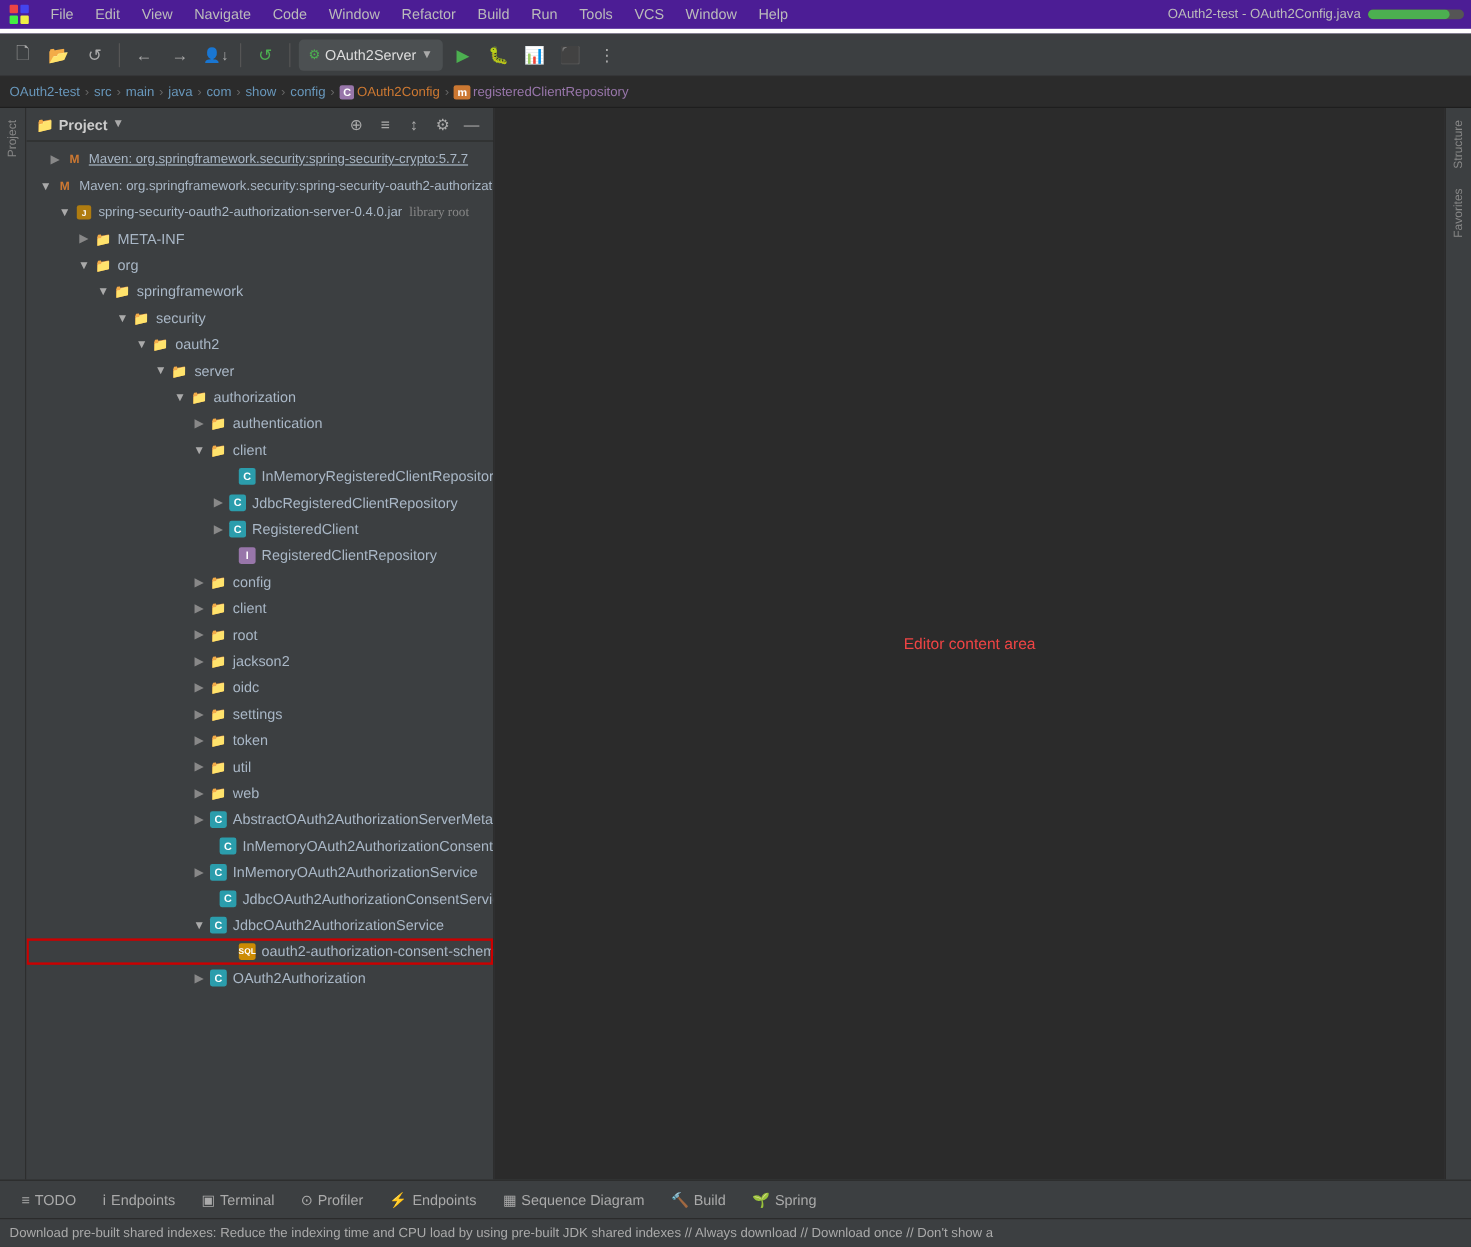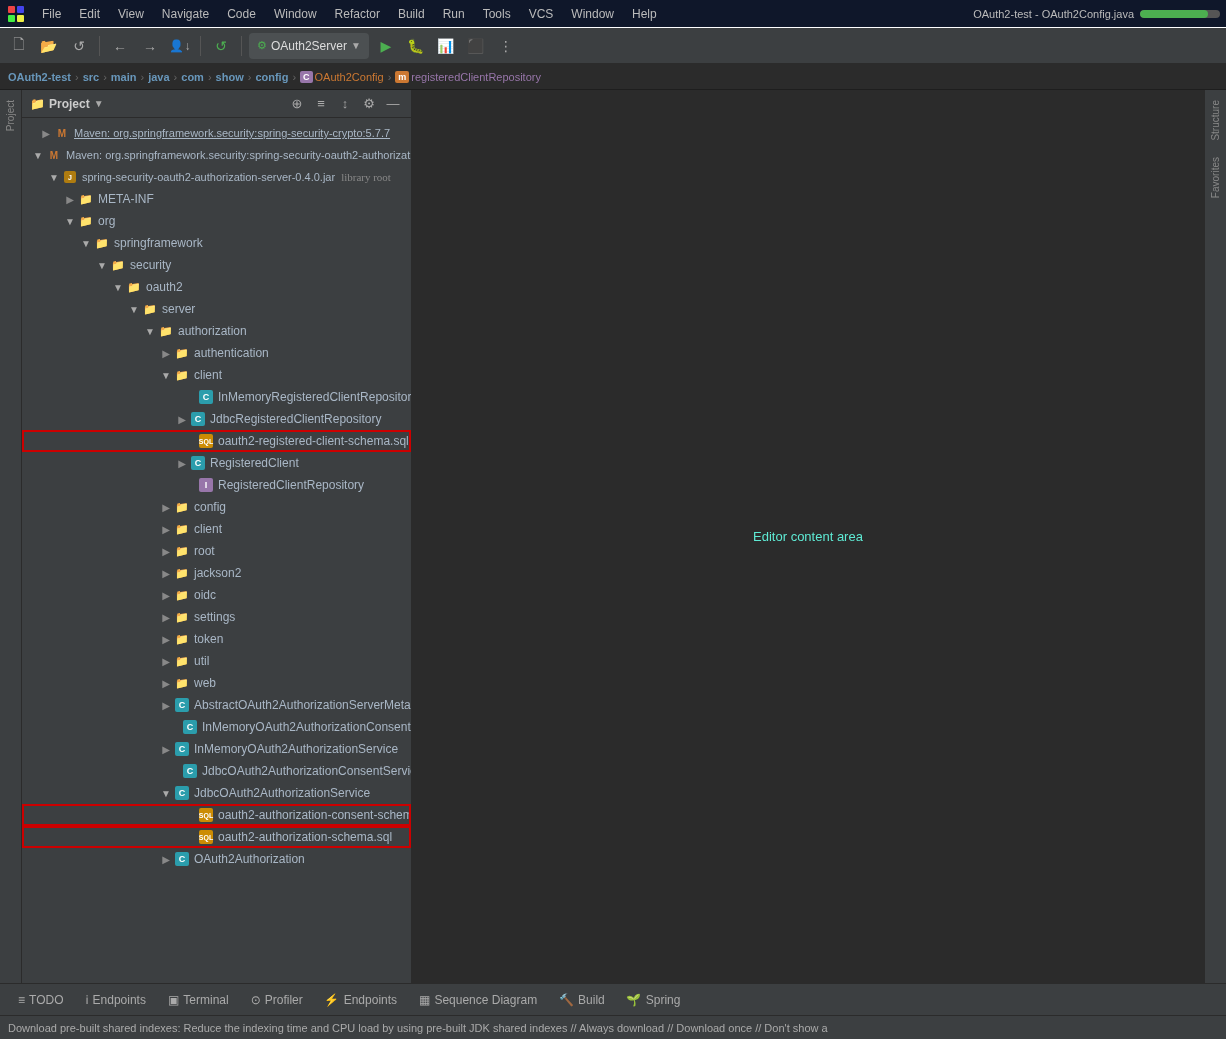--- a/index.html
+++ b/index.html
@@ -11,24 +11,24 @@
       width: 1226px;
       height: 1039px;
       overflow: hidden;
       position: relative;
     }
 
     
     .menu-bar {
       display: flex;
       align-items: center;
-      background: #0f172a;
+      background: #4c1d95;
       height: 28px;
       padding: 0 6px;
-      border-bottom: 1px solid #ffffff;
+      border-bottom: 4px solid #ffffff;
       gap: 2px;
       text-align: center;
     }
     .menu-logo {
       width: 20px;
       height: 20px;
       margin-right: 6px;
       display: flex;
       align-items: center;
       justify-content: center;
@@ -119,21 +119,21 @@
       align-items: center;
       background: #2b2b2b;
       height: 26px;
       padding: 0 8px;
       gap: 4px;
       font-size: 11px;
       color: #aaa;
       border-bottom: 1px solid #1e1e1e;
     }
     .breadcrumb-sep { color: #666; }
-    .breadcrumb-item { color: #6897bb; cursor: pointer; font-weight: bold; }
+    .breadcrumb-item { color: #6897bb; cursor: pointer; }
     .breadcrumb-current { color: #cc7832; }
     .breadcrumb-method { color: #9876aa; }
 
     
     .left-gutter {
       width: 22px;
       background: #3c3f41;
       display: flex;
       flex-direction: column;
       align-items: center;
@@ -564,28 +564,20 @@
 
       <div class="tree-item">
         <div class="tree-indent" style="width:152px;"></div>
         <div class="tree-arrow">▶</div>
         <div class="tree-icon">
             <span class="icon-class-c">C</span>
           </div>
         <span class="tree-label">JdbcRegisteredClientRepository</span>
       </div>
 
-      <div class="tree-item highlighted" style="background: #3c3f41;">
-        <div class="tree-indent" style="width:160px;"></div>
-        <div class="tree-arrow" style="width:16px;"></div>
-        <div class="tree-icon">
-          <span class="icon-sql">SQL</span>
-        </div>
-        <span class="tree-label">oauth2-registered-client-schema.sql</span>
-      </div>
 
       <div class="tree-item">
         <div class="tree-indent" style="width:152px;"></div>
         <div class="tree-arrow">▶</div>
         <div class="tree-icon">
             <span class="icon-class-c">C</span>
           </div>
         <span class="tree-label">RegisteredClient</span>
       </div>
 
@@ -708,43 +700,35 @@
 
       <div style="outline: 2px solid #cc0000; outline-offset: -2px; background: #3c3f41;" class="tree-item">
         <div class="tree-indent" style="width:160px;"></div>
         <div class="tree-arrow" style="width:16px;"></div>
         <div class="tree-icon">
           <span class="icon-sql">SQL</span>
         </div>
         <span class="tree-label">oauth2-authorization-consent-schema.sql</span>
       </div>
 
-      <div style="outline: 2px solid #cc0000; outline-offset: -2px; background: #3c3f41;" class="tree-item">
-        <div class="tree-indent" style="width:160px;"></div>
-        <div class="tree-arrow" style="width:16px;"></div>
-        <div class="tree-icon">
-          <span class="icon-sql">SQL</span>
-        </div>
-        <span class="tree-label">oauth2-authorization-schema.sql</span>
-      </div>
 
       <div class="tree-item">
         <div class="tree-indent" style="width:136px;"></div>
         <div class="tree-arrow">▶</div>
         <div class="tree-icon">
             <span class="icon-class-c">C</span>
           </div>
         <span class="tree-label">OAuth2Authorization</span>
       </div>
 
     </div>
   </div>
 
   <div class="editor-area">
-    <span style="color:#5eead4;">Editor content area</span>
+    <span style="color:#ef4444;">Editor content area</span>
   </div>
 
   <div class="right-gutter">
     <div class="gutter-label">Structure</div>
     <div class="gutter-label">Favorites</div>
   </div>
 </div>
 
 <div class="bottom-tabs">
   <div class="bottom-tab">

